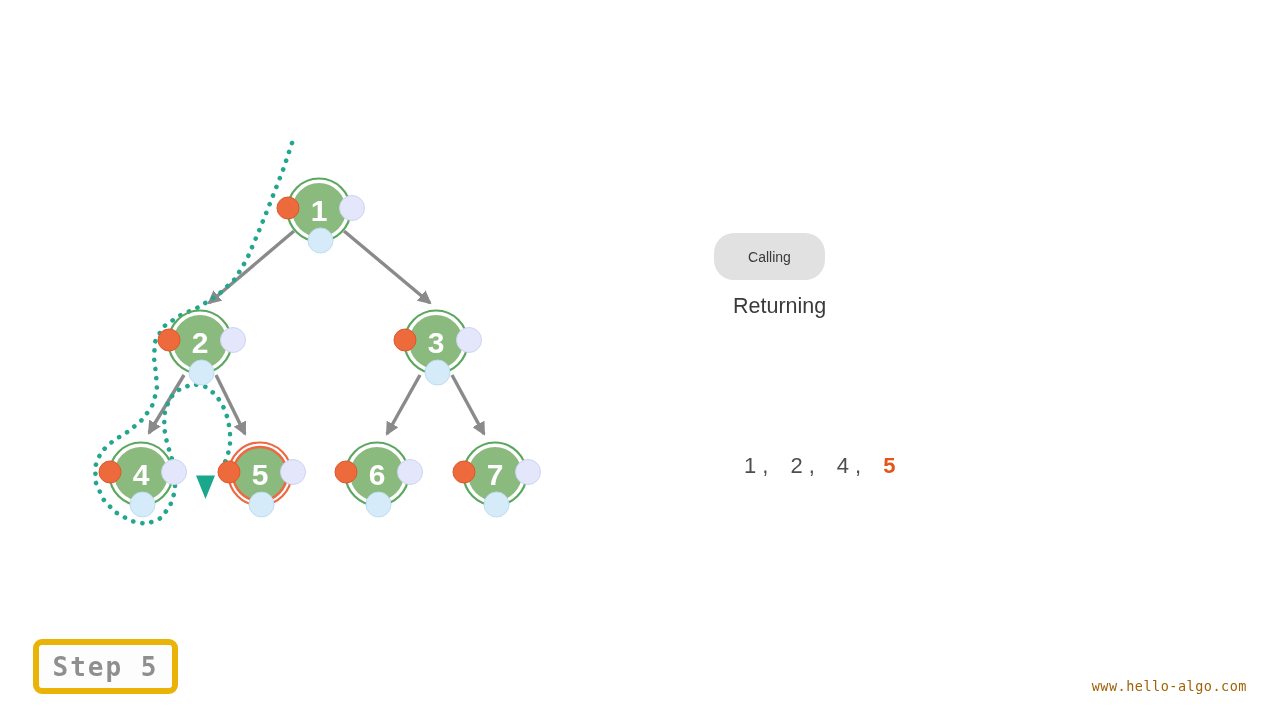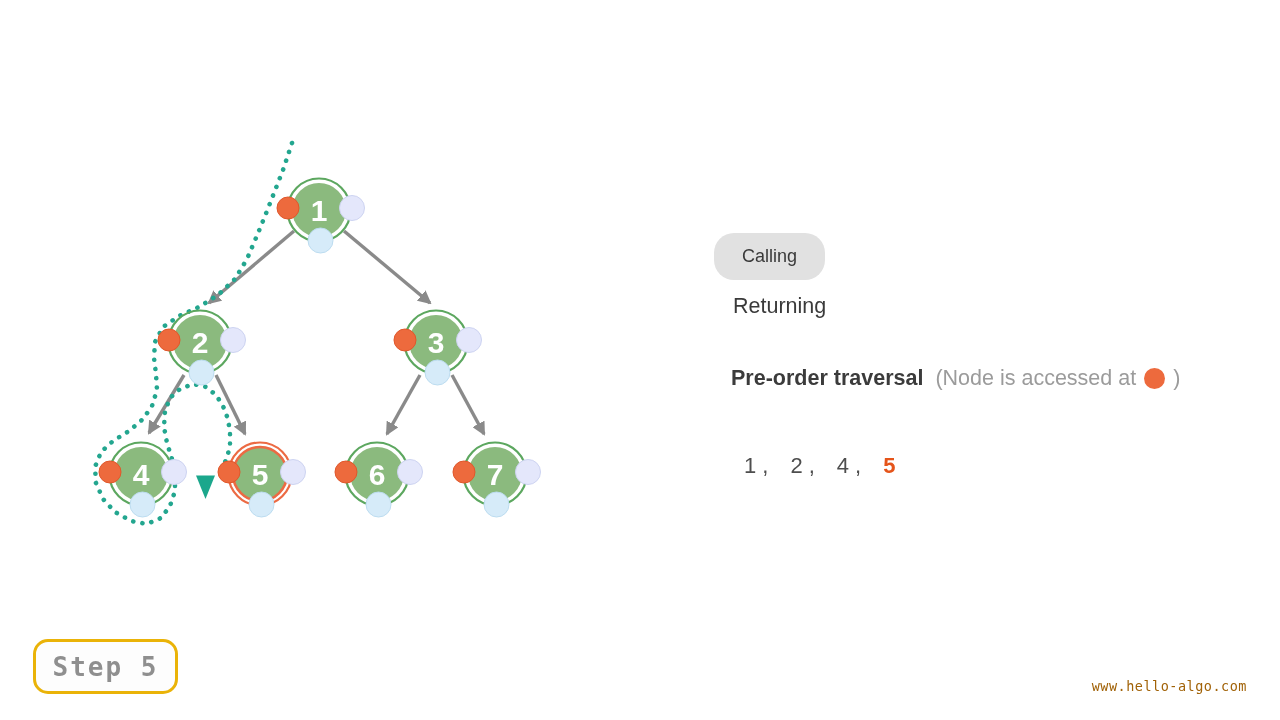--- a/index.html
+++ b/index.html
@@ -19,38 +19,38 @@
   .nlabel { fill:#ffffff; font-family:"Liberation Sans", sans-serif;
             font-size:30px; font-weight:700; text-anchor:middle; }
   .dot.orange { fill:#ed6a3d; stroke:#e0572b; stroke-width:1; }
   .dot.lav    { fill:#e4e7fb; stroke:#cdd3f1; stroke-width:1; }
   .dot.blue   { fill:#d6ebf9; stroke:#bcdcf0; stroke-width:1; }
   .cursor { fill:#1ba78c; }
 
   
   .chip-calling { position:absolute; left:714px; top:233px; width:111px; height:47px;
       background:#e1e1e1; border-radius:20px; display:flex; align-items:center;
-      justify-content:center; font-size:18px; color:#3a3a3a; }
+      justify-content:center; font-size:14px; color:#3a3a3a; }
   .legend-returning { position:absolute; left:733px; top:294px;
       font-size:21.5px; color:#3a3a3a;text-align:center; }
 
   .traversal-row { position:absolute; left:731px; top:366px; font-size:21.5px;
       white-space:nowrap; color:#9b9b9b; }
   .traversal-title { font-weight:700; color:#3b3b3b; margin-right:12px; }
   .note-dot { display:inline-block; width:21px; height:21px; border-radius:50%;
       background:#ed6a3d; vertical-align:-4px; margin:0 8px; }
 
   .sequence { position:absolute; left:744px; top:409px; font-size:22px;
       color:#4e4e4e; white-space:nowrap;margin-top:44px; }
   .seq-comma { margin:0 22px 0 6px; }
   .seq-num.current { color:#e5541a; font-weight:700; }
 
   
   .step-box { position:absolute; left:33px; top:639px; width:145px; height:55px;
-      background:#fdfdfd; border:3px solid #eab308; border-radius:15px;
+      background:#fdfdfd; border:6px solid #eab308; border-radius:9px;
       display:flex; align-items:center; justify-content:center;
       font-family:"DejaVu Sans Mono", monospace; font-size:26px; font-weight:700;
       letter-spacing:2px; color:#8f8f8f; }
   .watermark { position:absolute; right:33px; bottom:26px;
       font-family:"DejaVu Sans Mono", monospace; font-size:13.5px;
       letter-spacing:0.5px; color:#a16207; }
 </style>
 </head>
 <body>
 
@@ -144,23 +144,20 @@
     </g>
 
     <polygon class="cursor" points="196,475.5 215,475.5 205.5,499"></polygon>
   </svg>
 
   <div class="chip-calling">
     <span>Calling</span>
   </div>
   <div class="legend-returning">Returning</div>
 
-  <div class="traversal-row">
-    <span class="traversal-title">Pre-order traversal</span><span>(Node is accessed at</span><span class="note-dot"></span><span>)</span>
-  </div>
 
   <div class="sequence">
     <span class="seq-num">1</span><span class="seq-comma">,</span><span class="seq-num">2</span><span class="seq-comma">,</span><span class="seq-num">4</span><span class="seq-comma">,</span><span class="seq-num current">5</span>
   </div>
 
   <div class="step-box">
     <span>Step 5</span>
   </div>
 
   <div class="watermark">www.hello-algo.com</div>

